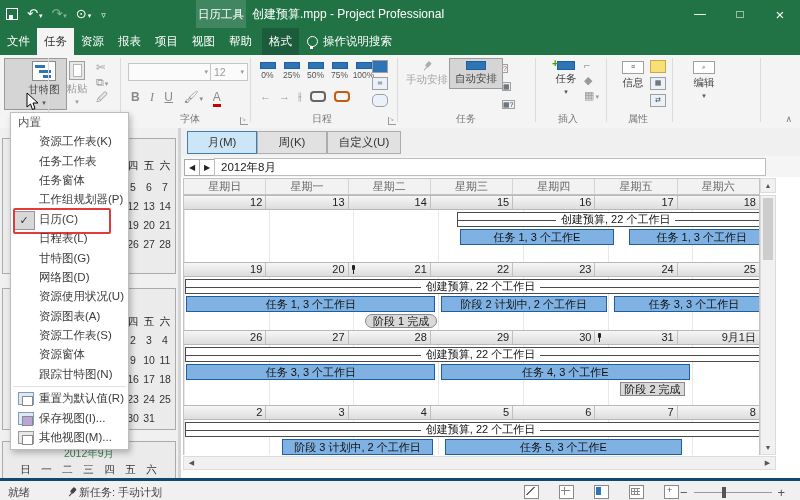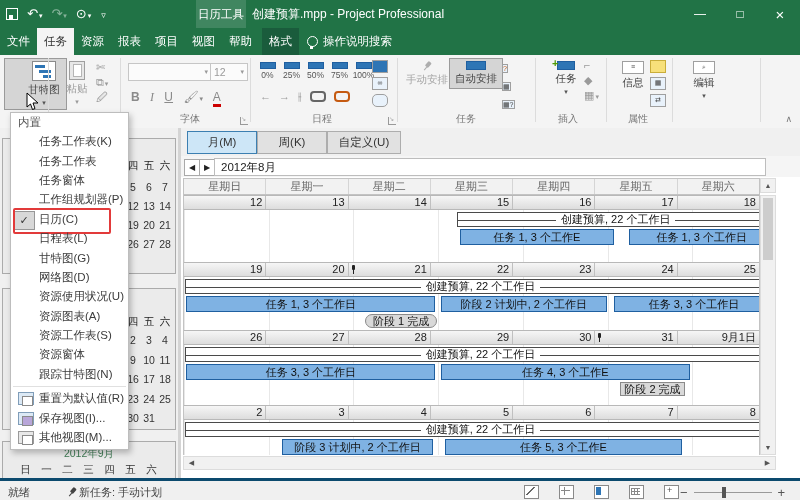--- a/index.html
+++ b/index.html
@@ -500,21 +500,21 @@
         <span class="harrow" style="right:0;">▶</span>
       </div>
     </div>
 
   </div>
 
   <div class="vmenu">
     <div class="vmenu-h">内置</div>
     <div id="vmenu-items">
         <div class="vitem">
-          <span>任务工作表(K)</span>
+          <span>资源工作表(K)</span>
         </div>
         <div class="vitem">
           <span>任务工作表</span>
         </div>
         <div class="vitem">
           <span>任务窗体</span>
         </div>
         <div class="vitem">
           <span>工作组规划器(P)</span>
         </div>

